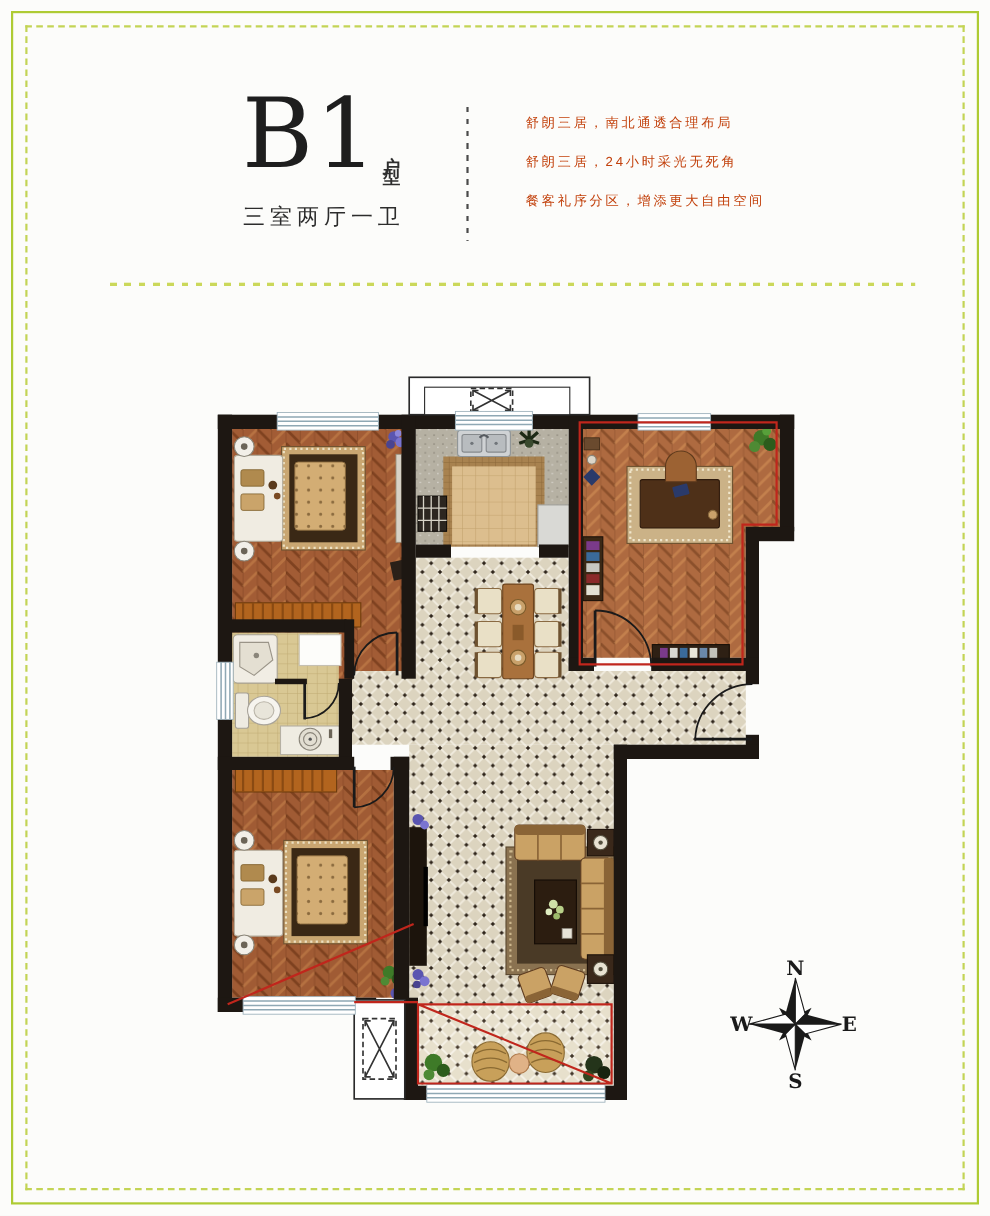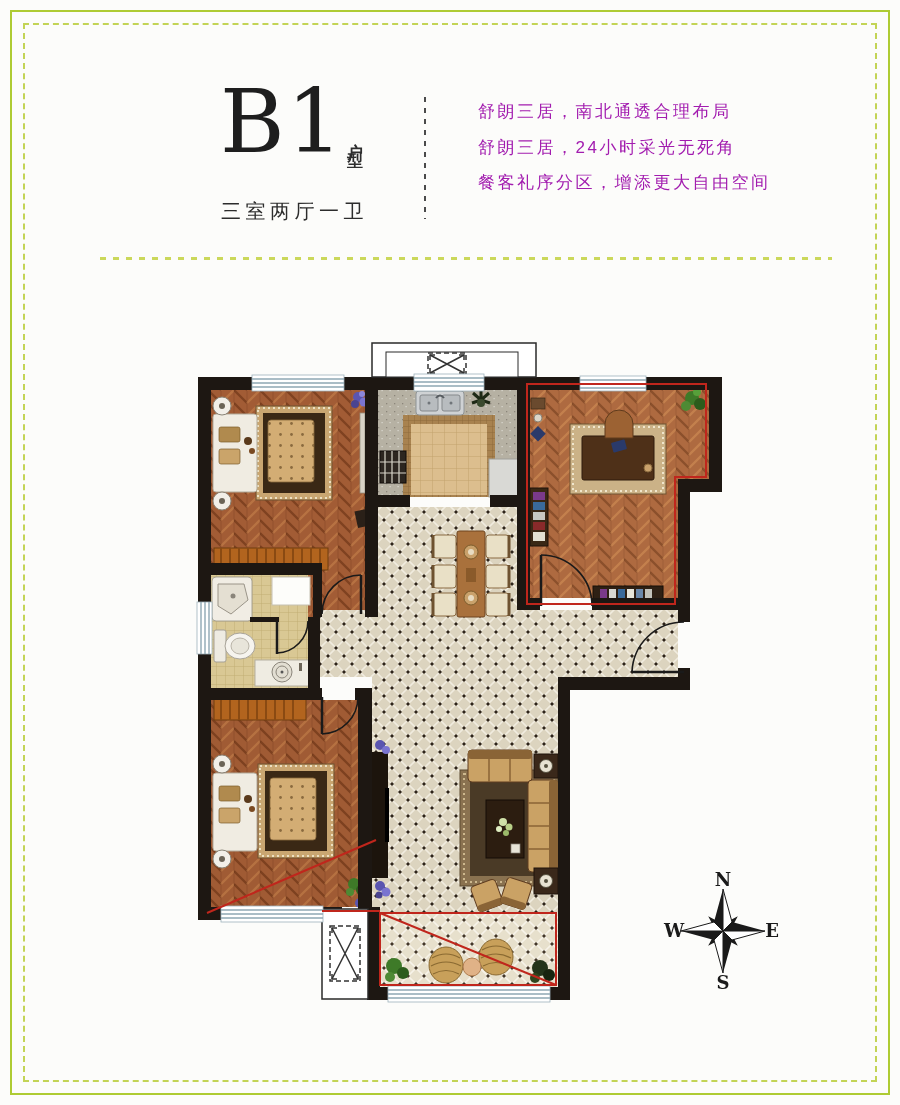--- a/index.html
+++ b/index.html
@@ -4,25 +4,25 @@
 <style>
   html,body{margin:0;padding:0;}
   body{width:900px;height:1105px;background:#f6f6f2;font-family:"Liberation Sans",sans-serif;}
   .page{position:relative;width:900px;height:1105px;background:#fcfcfa;overflow:hidden;}
   .border-outer{position:absolute;inset:10px;border:2px solid #aecb33;pointer-events:none;}
   .border-inner{position:absolute;inset:23px;border:2px dashed #c3d455;pointer-events:none;}
   .unit-code{position:absolute;left:220px;top:78px;font-family:"DejaVu Serif","Liberation Serif",serif;
              font-size:88px;line-height:1;color:#1e1e1e;letter-spacing:2px;}
   .unit-type{position:absolute;left:344px;top:130px;writing-mode:vertical-rl;font-size:16px;
              letter-spacing:9px;color:#2e2e2e;font-weight:600;}
-  .layout-summary{position:absolute;left:221px;top:198px;font-size:20px;letter-spacing:4.5px;color:#2c2c2c;}
+  .layout-summary{position:absolute;left:221px;top:184px;font-size:20px;letter-spacing:4.5px;color:#2c2c2c;}
   .v-divider{position:absolute;left:424px;top:97px;width:2px;height:122px;
              background:repeating-linear-gradient(180deg,#4a4a4a 0 5px,transparent 5px 11px);}
-  .description{position:absolute;left:478px;top:94px;font-size:17px;line-height:35.5px;
-               letter-spacing:2.5px;color:#a21caf;}
+  .description{position:absolute;left:478px;top:94px;font-size:12px;line-height:35.5px;
+               letter-spacing:2.5px;color:#c2410c;}
   .h-divider{position:absolute;left:100px;top:257px;width:732px;height:3px;
              background:repeating-linear-gradient(90deg,#cbd85a 0 6px,transparent 6px 13px);}
   .plan-wrap{position:absolute;left:185px;top:330px;width:600px;height:700px;}
   svg text{font-family:"DejaVu Serif","Liberation Serif",serif;}
 </style>
 </head>
 <body>
 
 <div class="page">
   <div class="border-outer"></div>

